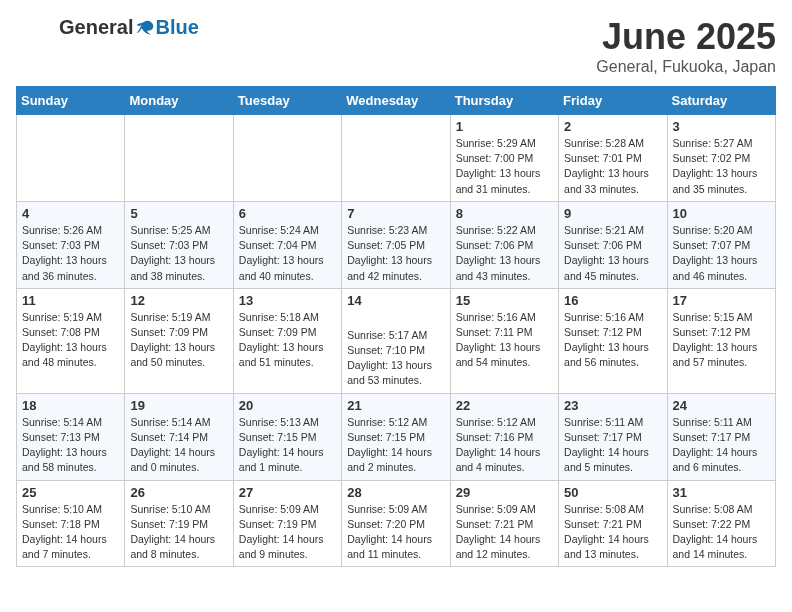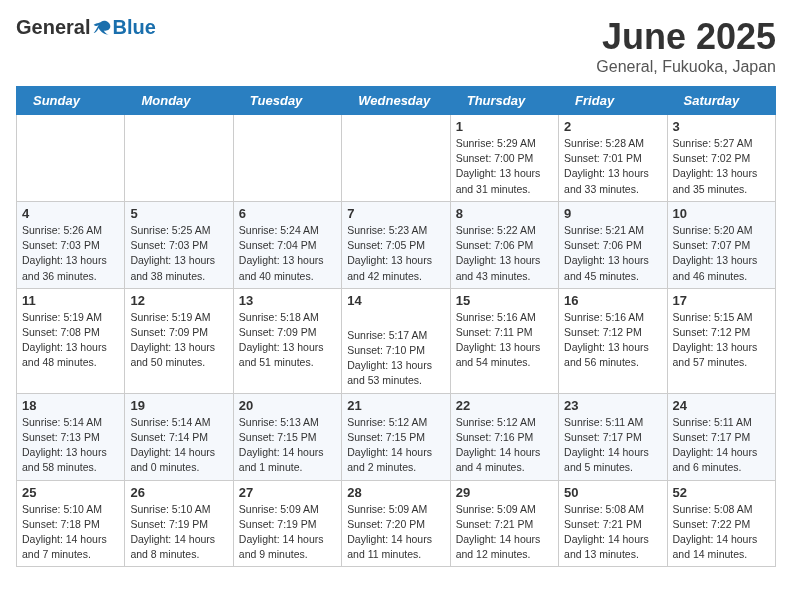--- a/index.html
+++ b/index.html
@@ -22,20 +22,21 @@
       align-items: flex-start;
     }
     .logo-text {
       display: flex;
       align-items: center;
     }
     .logo-general {
       font-size: 20px;
       font-weight: bold;
       color: #333;
+      margin-left: 43px;
     }
     .logo-blue {
       font-size: 20px;
       font-weight: bold;
       color: #1a6fad;
     }
     .logo-icon {
       width: 20px;
       height: 20px;
       margin-left: 2px;
@@ -55,24 +56,23 @@
     .calendar {
       width: 100%;
       border-collapse: collapse;
       border: 1px solid #ccc;
     }
     .calendar th {
       background: #2a7fc1;
       color: #fff;
       font-size: 13px;
       font-weight: bold;
-      padding: 6px 16px;
+      padding: 6px 4px;
       text-align: left;
       border: 1px solid #2a7fc1;
-      font-style: italic;
     }
     .calendar td {
       border: 1px solid #ccc;
       vertical-align: top;
       padding: 4px 5px;
       width: 108px;
       min-height: 80px;
       font-size: 11px;
       color: #333;
       background: #fff;
@@ -347,21 +347,21 @@
 and 12 minutes.</div>
         </td>
         <td>
           <span class="day-number">50</span>
           <div class="day-info" style="white-space: pre-line;">Sunrise: 5:08 AM
 Sunset: 7:21 PM
 Daylight: 14 hours
 and 13 minutes.</div>
         </td>
         <td>
-          <span class="day-number">52</span>
+          <span class="day-number">31</span>
           <div class="day-info" style="white-space: pre-line;">Sunrise: 5:08 AM
 Sunset: 7:22 PM
 Daylight: 14 hours
 and 14 minutes.</div>
         </td>
       </tr>
     </tbody>
 </table>
 
 </body></html>

